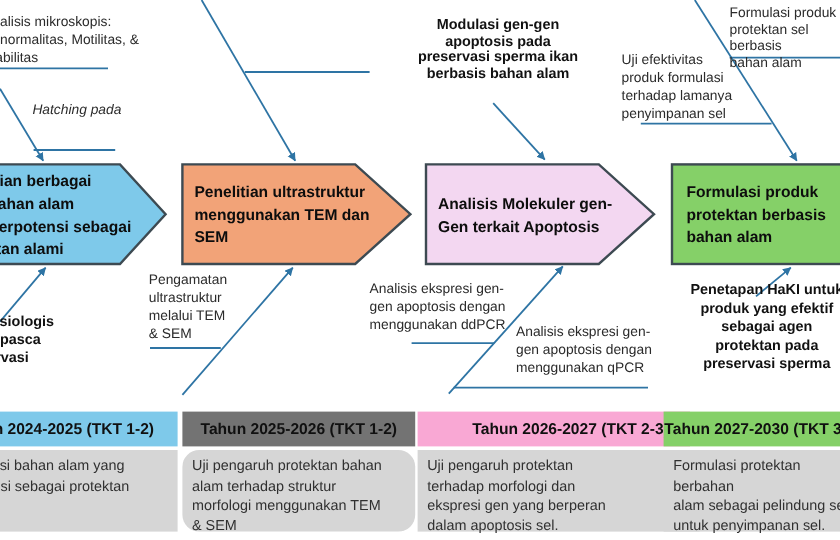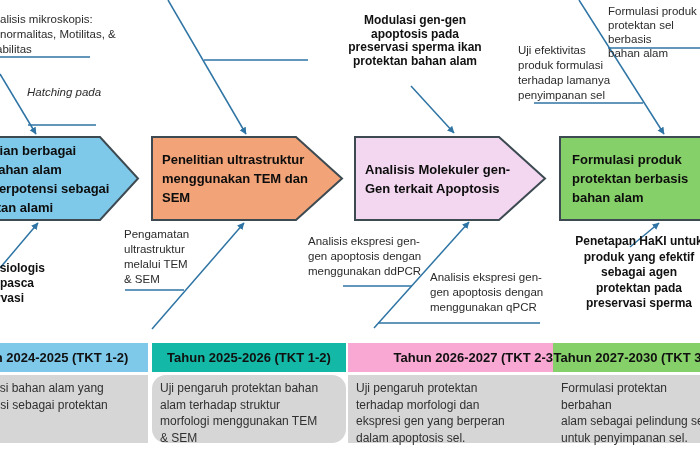--- a/index.html
+++ b/index.html
@@ -11,21 +11,21 @@
   .ann.center{text-align:center;}
   .boxlabel{position:absolute;white-space:pre-line;font-weight:bold;font-size:13px;line-height:19px;color:#0d0d0d;}
   .makro{position:absolute;left:27px;top:85px;font-size:11.5px;line-height:15px;}
   .makro .it{font-style:italic;}
   .thead{position:absolute;top:343px;height:29px;display:flex;align-items:center;justify-content:center;
          font-weight:bold;font-size:13px;color:#101010;white-space:nowrap;}
   .tbody{position:absolute;top:375px;height:68px;background:#d6d6d6;white-space:pre-line;
          font-size:12px;line-height:16.5px;color:#303030;padding:5px 6px 0 8px;box-sizing:border-box;}
   .c1h{left:-55px;width:203px;background:#7ec9ea;}
   .c1b{left:-55px;width:203px;}
-  .c2h{left:152px;width:194px;background:#14b8a6;}
+  .c2h{left:152px;width:194px;background:#737373;}
   .c2b{left:152px;width:194px;border-radius:14px;}
   .c3h{left:348px;width:199px;background:#f9a8d4;padding-left:28px;}
   .c3b{left:348px;width:235px;}
   .c4h{left:553px;width:165px;background:#85d068;}
   .c4b{left:553px;width:165px;}
 </style>
 </head>
 <body>
 
 <div id="canvas">
@@ -81,21 +81,21 @@
 
   <div class="ann" style="left:-14px;top:12px;">Analisis mikroskopis:
 Abnormalitas, Motilitas, &amp;
 Viabilitas</div>
   <div class="makro">
     <div class="it">Hatching pada</div>
   </div>
   <div class="ann bold center" style="left:340px;top:14px;width:150px;font-size:12px;line-height:13.5px;">Modulasi gen-gen
 apoptosis pada
 preservasi sperma ikan
-protektan bahan alam</div>
+berbasis bahan alam</div>
   <div class="ann" style="left:608px;top:4px;line-height:14px;">Formulasi produk
 protektan sel berbasis
 bahan alam</div>
   <div class="ann" style="left:518px;top:43px;">Uji efektivitas
 produk formulasi
 terhadap lamanya
 penyimpanan sel</div>
 
   <div class="ann bold center" style="left:-62px;top:261px;width:112px;font-size:12px;">Analisis fisiologis
 sperma pasca

